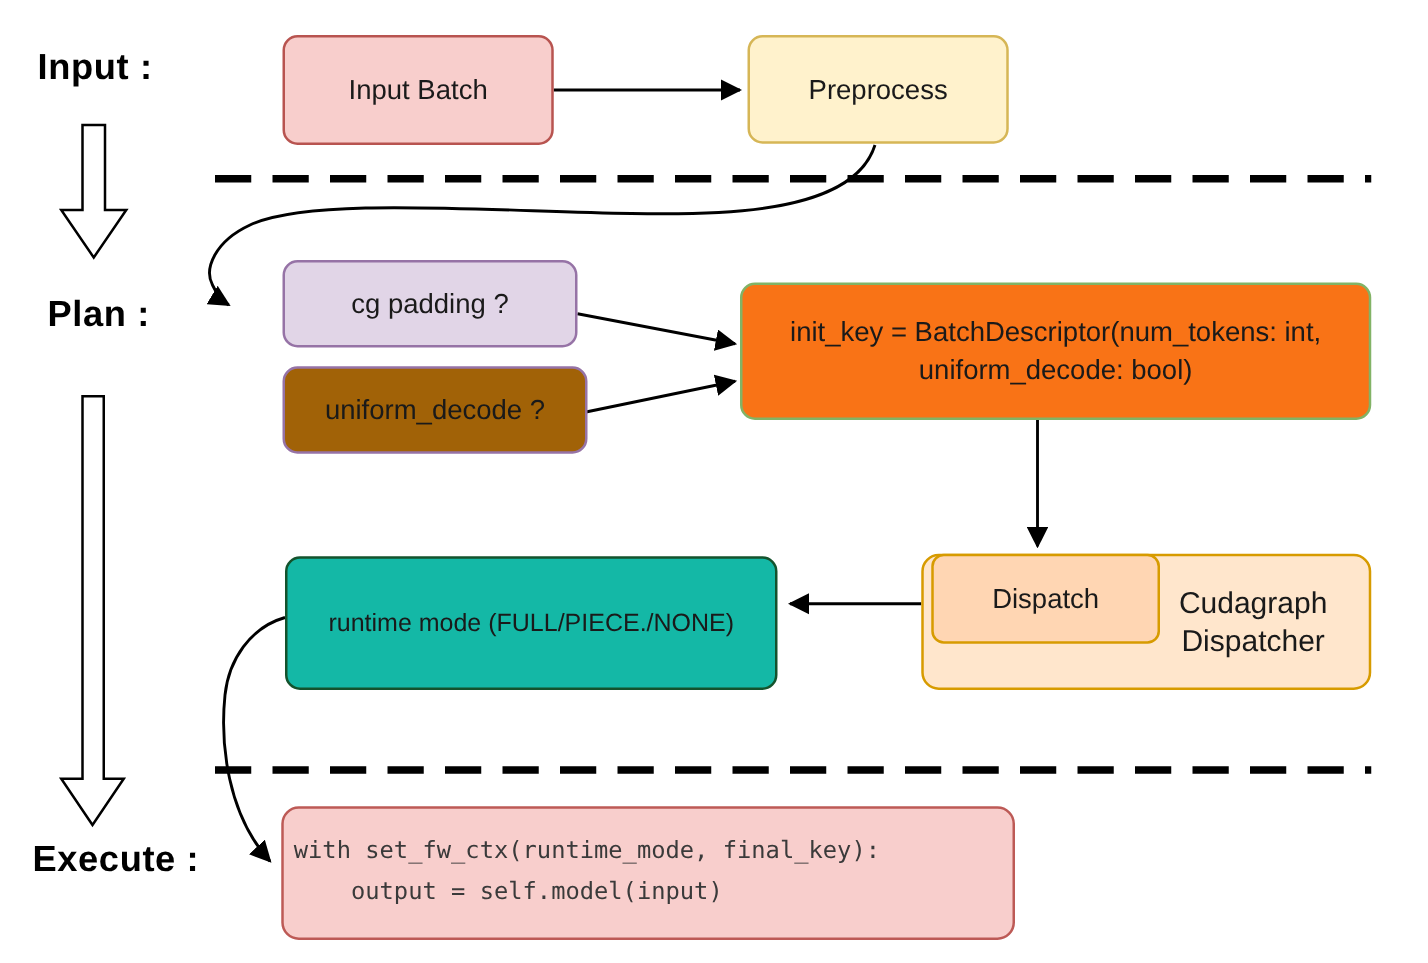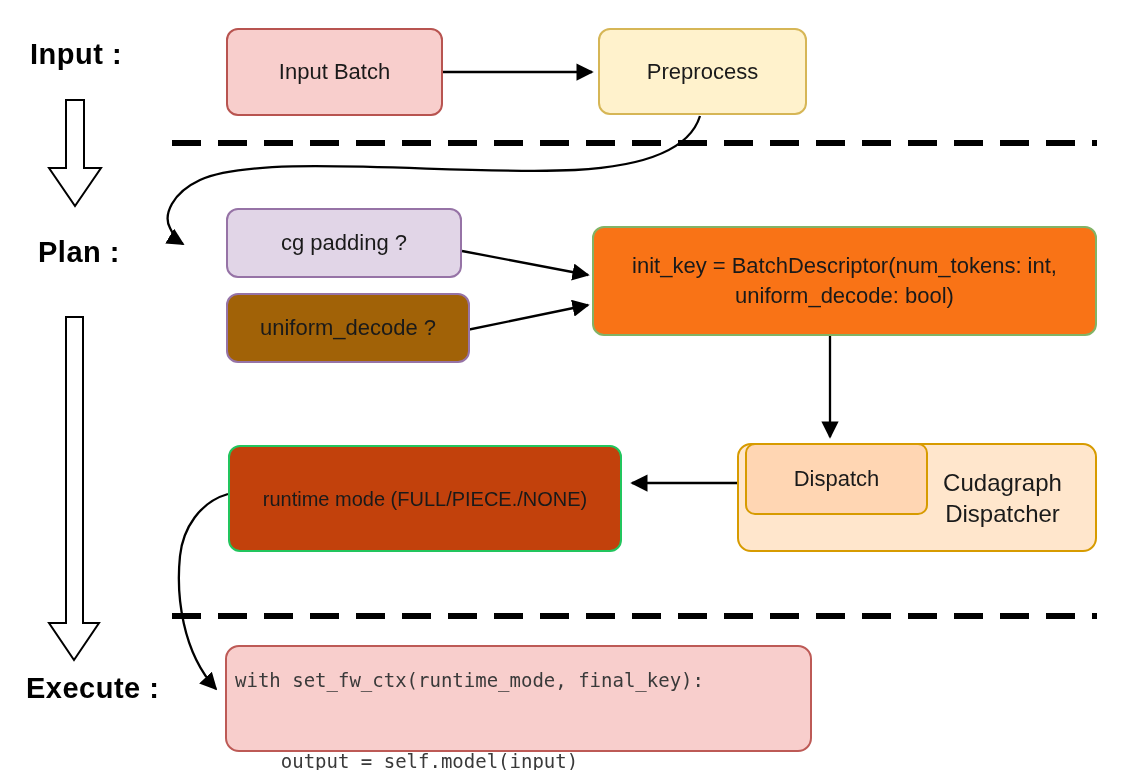--- a/index.html
+++ b/index.html
@@ -18,25 +18,25 @@
   }
   .node-input-batch   { left:226px; top:28px;  width:217px; height:88px;  background:#f8cecc; border:2px solid #b85450; font-size:22px; }
   .node-preprocess    { left:598px; top:28px;  width:209px; height:87px;  background:#fff2cc; border:2px solid #d6b656; font-size:22px; }
   .node-cg-padding    { left:226px; top:208px; width:236px; height:70px;  background:#e1d5e7; border:2px solid #9673a6; font-size:22px; }
   .node-uniform-decode{ left:226px; top:293px; width:244px; height:70px;  background:#a16207; border:2px solid #9673a6; font-size:22px; }
   .node-init-key      { left:592px; top:226px; width:505px; height:110px; background:#f97316; border:2px solid #82b366; font-size:22px; line-height:30px; }
   .node-cudagraph     { left:737px; top:443px; width:360px; height:109px; background:#ffe6cc; border:2px solid #d79b00; font-size:24px; border-radius:14px;
                         flex-direction:row; justify-content:flex-end;padding-left:24px; }
   .cudagraph-text     { width:185px; text-align:center; line-height:31px; }
   .node-dispatch      { left:745px; top:443px; width:183px; height:72px;  background:#ffd6b3; border:2px solid #d79b00; font-size:22px; border-radius:10px; }
-  .node-runtime       { left:228px; top:445px; width:394px; height:107px; background:#c2410c; border:2px solid #22c55e; font-size:20px; line-height:30px; }
+  .node-runtime       { left:228px; top:445px; width:394px; height:107px; background:#14b8a6; border:2px solid #14532d; font-size:20px; line-height:30px; }
   .node-code          { left:225px; top:645px; width:587px; height:107px; background:#f8cecc; border:2.5px solid #bd5a56; font-size:19px;
                         font-family:"DejaVu Sans Mono","Liberation Mono",monospace; color:#3a3a3a;
                         align-items:flex-start; justify-content:flex-start; text-align:left;
-                        white-space:pre; padding:17px 0 0 8px; line-height:33px; border-radius:14px;gap:48px; }
+                        white-space:pre; padding:17px 0 0 8px; line-height:33px; border-radius:14px; }
   svg.overlay { position:absolute; left:0; top:0; pointer-events:none; }
 </style>
 </head>
 <body>
 
 <div id="stage">
 
   <svg class="overlay" width="1142" height="770" viewBox="0 0 1142 770">
     <defs>
       <marker id="ah" viewBox="0 0 10 10" refX="9" refY="5" markerWidth="7.5" markerHeight="7.5" orient="auto" markerUnits="strokeWidth">

